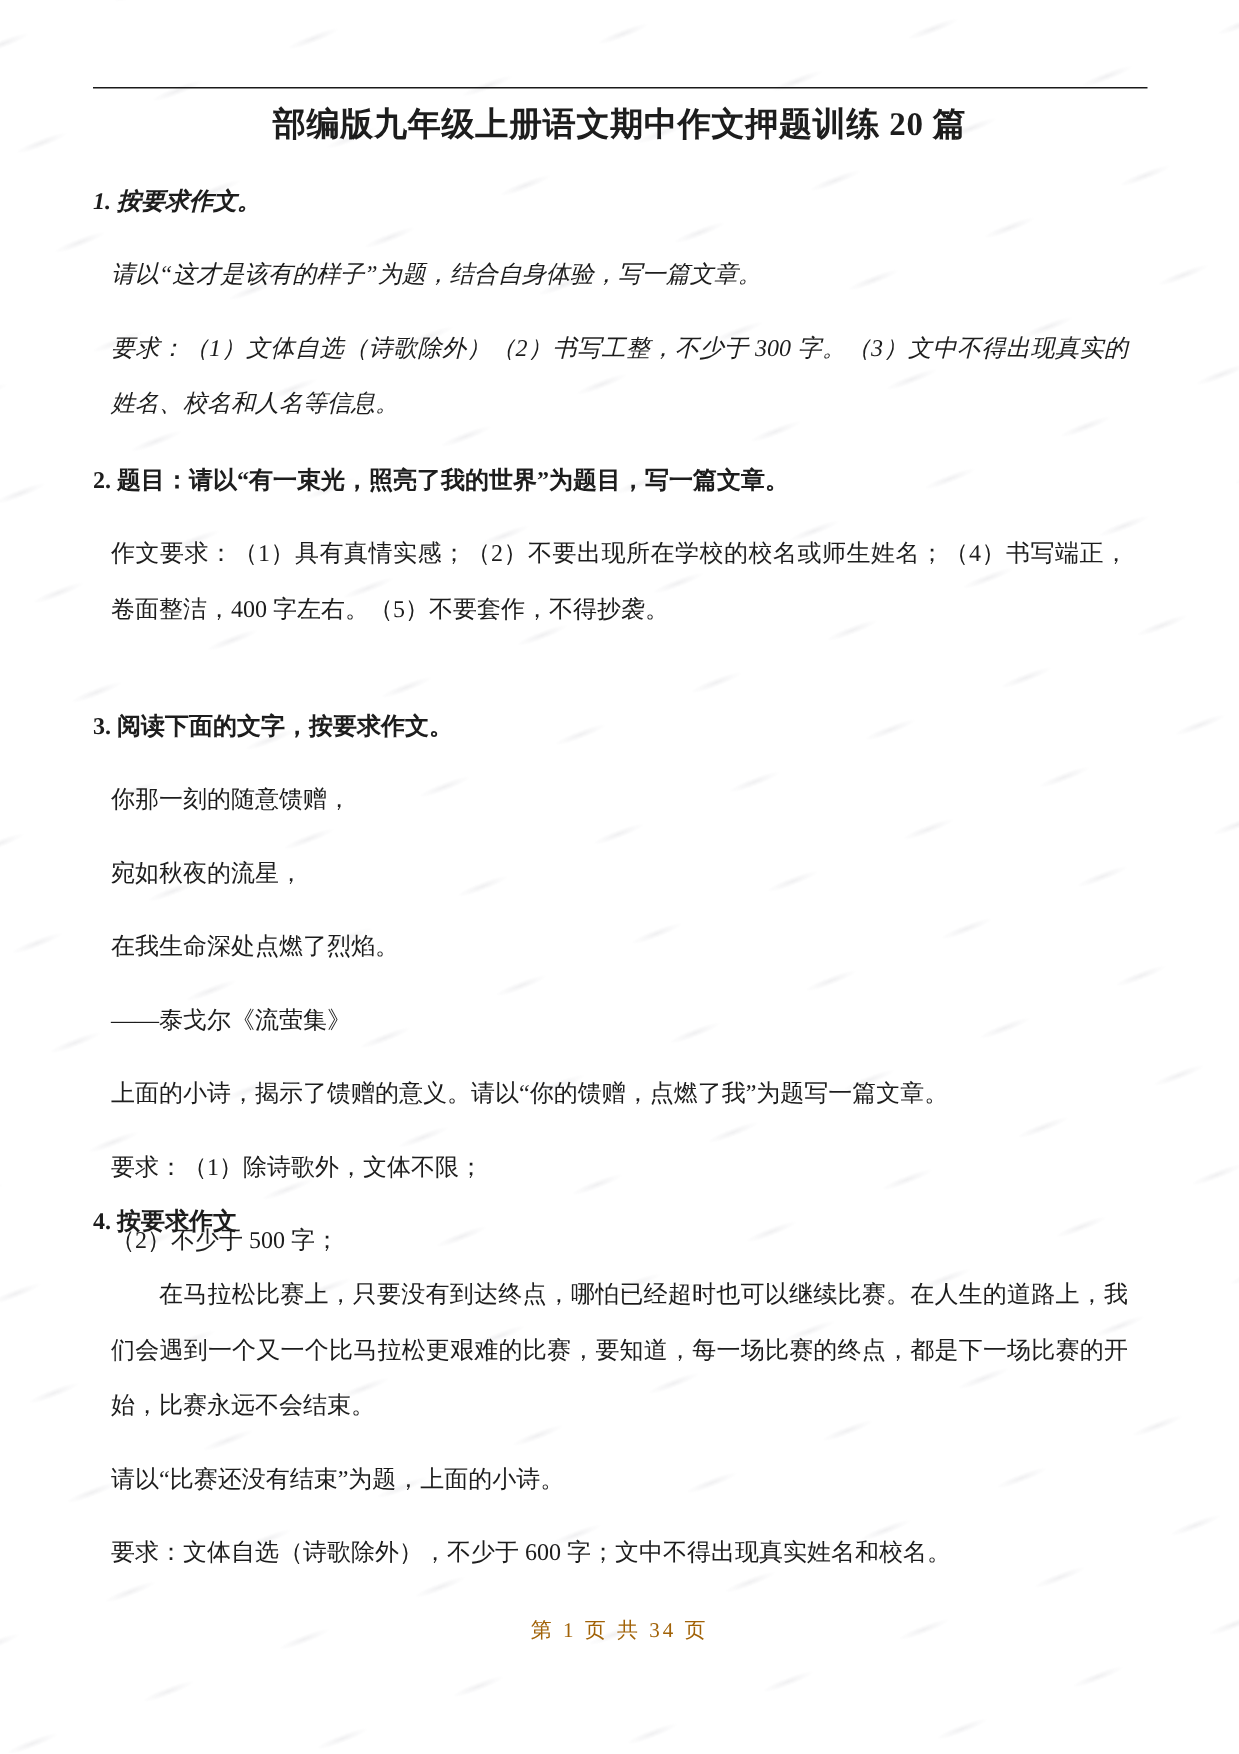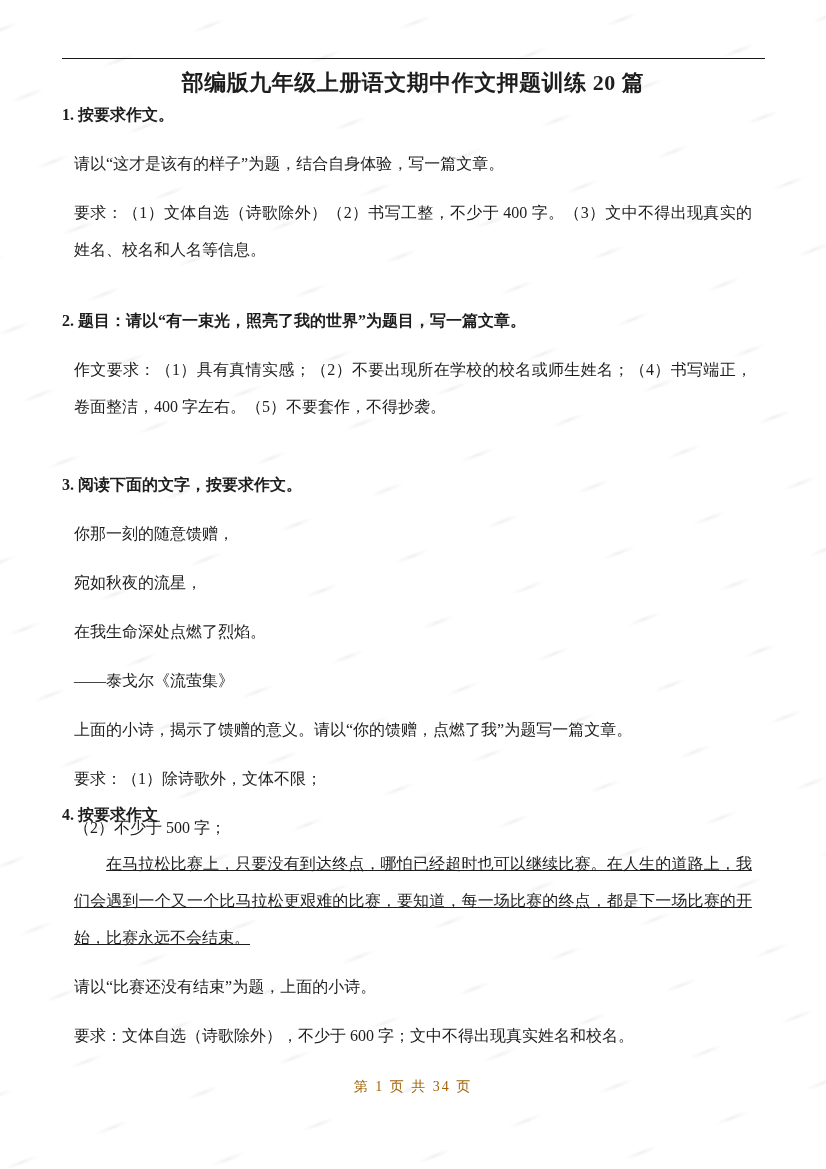--- a/index.html
+++ b/index.html
@@ -58,23 +58,22 @@
     text-justify: inter-ideograph;
   }
   .poem-line {
     text-align: center;
   }
   .attribution {
     text-align: right;
   }
   .indent2 {
     text-indent: 2em;
-    text-decoration: underline;
   }
-  #section-1 { top: 96px; }
+  #section-1 { top: 116px; font-style: italic; }
   #section-2 { top: 302px; }
   #section-3 { top: 466px; }
   #section-4 { top: 796px; }
   .footer {
     position: absolute;
     left: 62px; width: 702px; top: 1078px;
     text-align: center;
     font-size: 14px;
     letter-spacing: 2px;
     color: #a16207;
@@ -87,21 +86,21 @@
 
   <div class="watermarks"></div>
 
   <div class="header-rule"></div>
 
   <h1 class="title">部编版九年级上册语文期中作文押题训练 20 篇</h1>
 
   <div class="section" id="section-1">
     <div class="heading">1. 按要求作文。</div>
     <p>请以“这才是该有的样子”为题，结合自身体验，写一篇文章。</p>
-    <p>要求：（1）文体自选（诗歌除外）（2）书写工整，不少于 400 字。（3）文中不得出现真实的姓名、校名和人名等信息。</p>
+    <p>要求：（1）文体自选（诗歌除外）（2）书写工整，不少于 300 字。（3）文中不得出现真实的姓名、校名和人名等信息。</p>
   </div>
 
   <div class="section" id="section-2">
     <div class="heading">2. 题目：请以“有一束光，照亮了我的世界”为题目，写一篇文章。</div>
     <p>作文要求：（1）具有真情实感；（2）不要出现所在学校的校名或师生姓名；（4）书写端正，卷面整洁，400 字左右。（5）不要套作，不得抄袭。</p>
   </div>
 
   <div class="section" id="section-3">
     <div class="heading">3. 阅读下面的文字，按要求作文。</div>
     <p class="poem-line">你那一刻的随意馈赠，</p>

